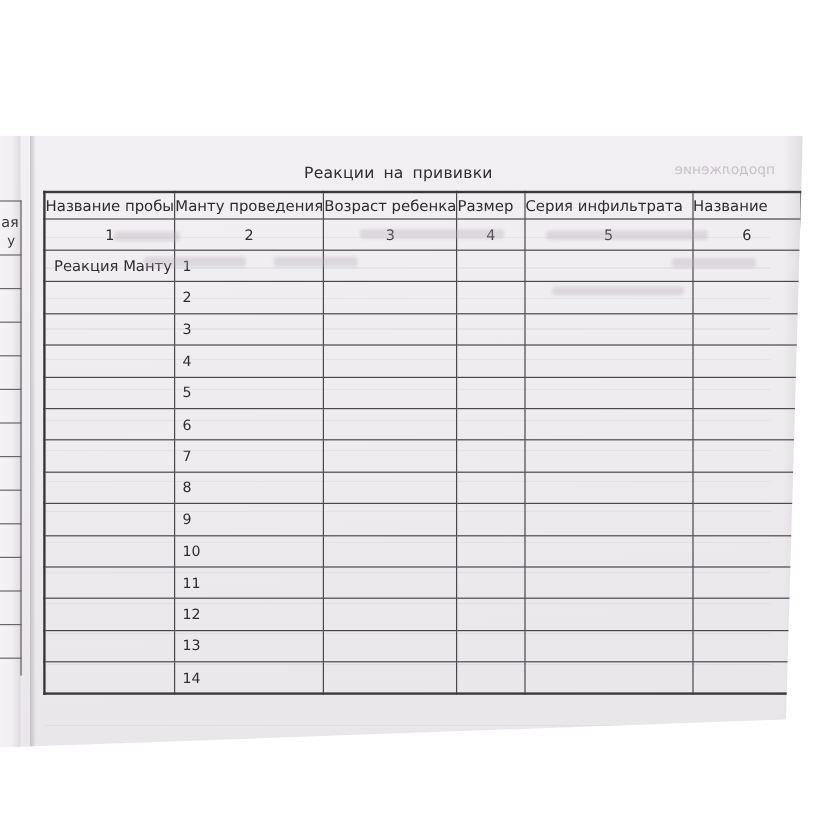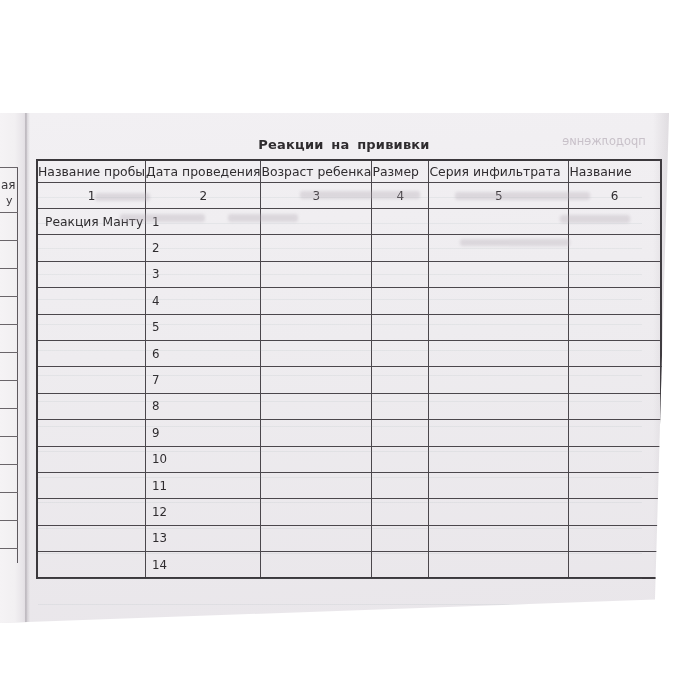--- a/index.html
+++ b/index.html
@@ -16,37 +16,37 @@
     width:669px;height:510px;
     background:linear-gradient(176deg,#f2f0f3 0%,#eeecef 45%,#e9e6ea 100%);
     clip-path:polygon(0 0,100% 0,97.9% 95.4%,0 100%);
   }
   .page::after{ 
     content:"";position:absolute;right:0;top:0;bottom:0;width:16px;
     background:linear-gradient(to right,rgba(120,110,120,0),rgba(120,110,120,.14));
   }
   
   .left-strip{
-    position:absolute;left:0;top:0;width:27px;height:100%;
+    position:absolute;left:0;top:0;width:17px;height:100%;
     background:linear-gradient(to right,#f5f3f5 0%,#f2f0f2 55%,#e7e4e8 85%,#ddd9de 100%);
   }
   .crease{
     position:absolute;left:25px;top:0;width:5px;height:100%;
     background:linear-gradient(to right,rgba(95,88,98,.28),rgba(95,88,98,0));
   }
   .lp-vline{position:absolute;left:17px;top:54px;width:1px;height:396px;background:#5d585d;}
   .lp-hline{position:absolute;left:0;width:18px;height:1px;background:#6a656a;}
   .lp-frag{position:absolute;color:#39363a;line-height:1;}
   .lp-frag.f1{left:1px;top:66px;font-size:12px;}
   .lp-frag.f2{left:6px;top:82px;font-size:11px;}
   
   .page-title{
-    position:absolute;left:40px;top:24px;width:608px;
+    position:absolute;left:28px;top:24px;width:608px;
     text-align:center;font-size:13px;color:#2f2c2f;
-    word-spacing:3px;letter-spacing:.2px;font-weight:bold;
+    word-spacing:3px;letter-spacing:.2px;
   }
   
   .mirror-note{
     position:absolute;left:556px;top:21px;width:96px;
     font-size:11.5px;color:#c8c1c9;text-align:center;
     transform:scaleX(-1);filter:blur(.5px);
   }
   
   .reg-table{
     position:absolute;left:36px;top:46px;
@@ -117,21 +117,21 @@
         <col style="width:101px">
           <col style="width:110px">
           <col style="width:108px">
         <col style="width:57px">
           <col style="width:140px">
           <col style="width:92px">
       </colgroup>
       <thead>
         <tr>
           <th>Название пробы</th>
-          <th>Дата проведения</th>
+          <th>Манту проведения</th>
           <th>Возраст ребенка</th>
           <th>Размер</th>
           <th>Серия инфильтрата</th>
           <th>Название</th>
         </tr>
         <tr class="num-row">
           <td>1</td>
           <td>2</td>
           <td>3</td>
           <td>4</td>

